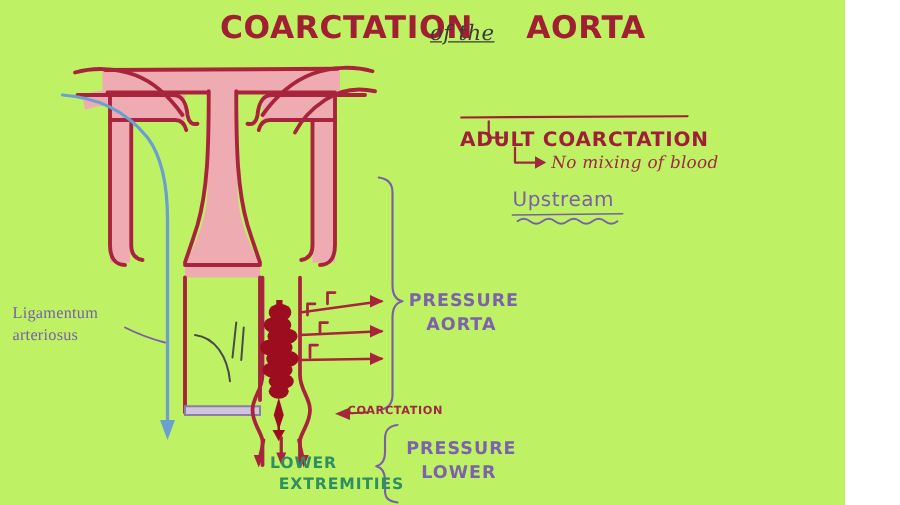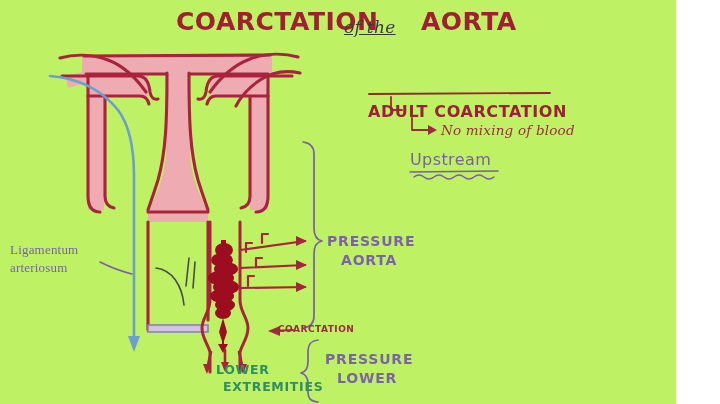--- a/index.html
+++ b/index.html
@@ -267,21 +267,21 @@
   <div class="txt title-main" style="left:421px; top:9px;">AORTA</div>
 
   <div class="txt head-red" style="left:368px; top:74px;margin-top:30px;">ADULT COARCTATION</div>
 
 
   <div class="txt note-red" style="left:441px; top:123px;">No mixing of blood</div>
 
   <div class="txt purple-word" style="left:410px; top:152px;">Upstream</div>
 
   <div class="txt purple-side" style="left:10px; top:243px;">Ligamentum</div>
-  <div class="txt purple-side" style="left:10px; top:261px;">arteriosum</div>
+  <div class="txt purple-side" style="left:10px; top:261px;">arteriosus</div>
 
   <div class="txt purple-label" style="left:327px; top:234px;">PRESSURE</div>
   <div class="txt purple-label" style="left:341px; top:253px;">AORTA</div>
 
   <div class="txt purple-label" style="left:325px; top:352px;">PRESSURE</div>
   <div class="txt purple-label" style="left:337px; top:371px;">LOWER</div>
 
   <div class="txt small-red" style="left:278px; top:325px;">COARCTATION</div>
 
   <div class="txt green-label" style="left:216px; top:363px;">LOWER</div>

